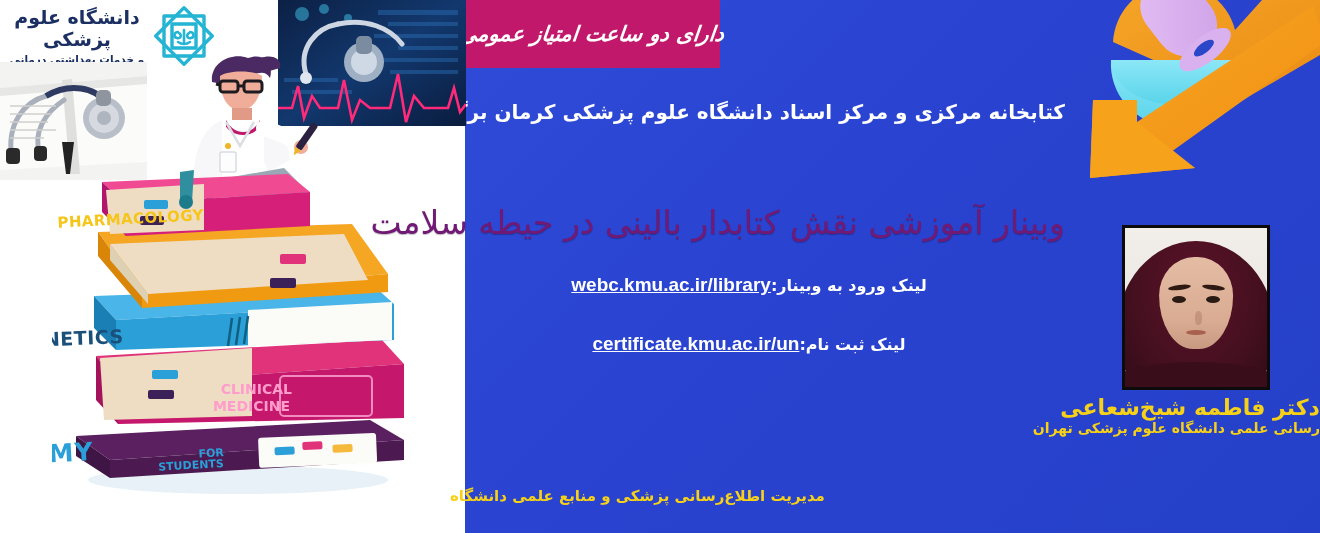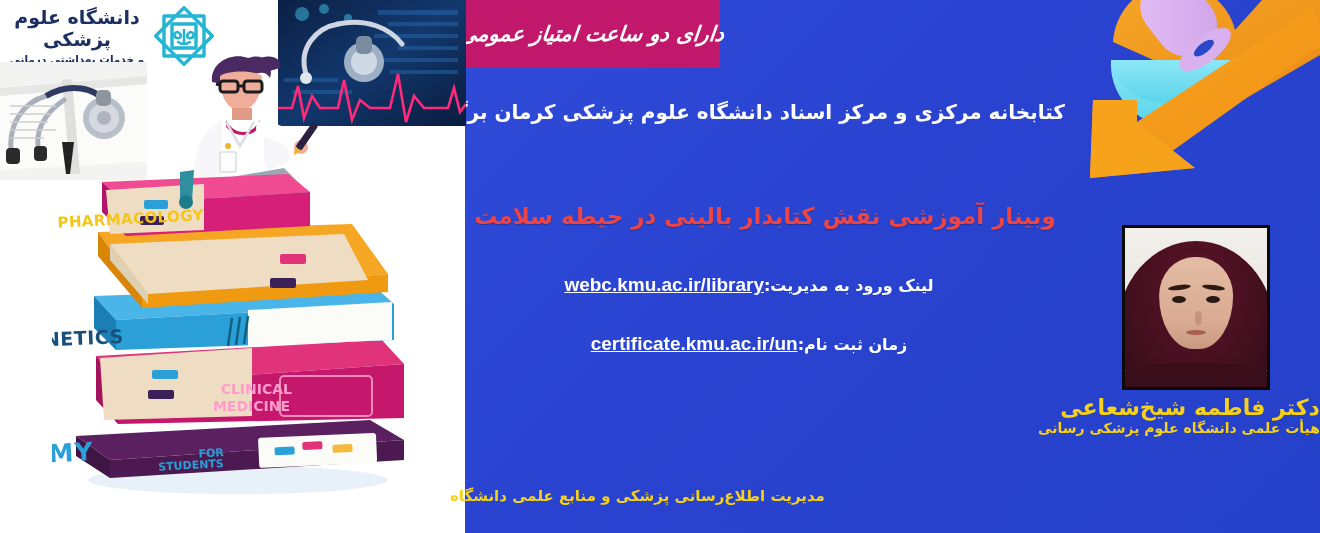--- a/index.html
+++ b/index.html
@@ -48,23 +48,23 @@
     font-size:20px;
     font-weight:700;
     white-space:nowrap;
   }
 
   .main-title{
     position:absolute;
     left:465px;top:203px;
     width:600px;
     text-align:center;
-    color:#ef4444;
-    font-size:23px;
-    font-weight:700;
+    color:#701a75;
+    font-size:33px;
+    font-weight:400;
     white-space:nowrap;
     text-shadow:0 1px 1px rgba(0,0,0,.25);
   }
 
   
   .info-row{
     position:absolute;
     width:560px;
     text-align:center;
     color:#ffffff;
@@ -261,25 +261,25 @@
 
   <div class="pink-banner">
     <span class="pink-banner-text">دارای دو ساعت امتیاز عمومی</span>
   </div>
 
   <div class="org-line">کتابخانه مرکزی و مرکز اسناد دانشگاه علوم پزشکی کرمان برگزار می‌کند</div>
 
   <div class="main-title">وبینار آموزشی نقش کتابدار بالینی در حیطه سلامت</div>
 
   <div class="info-row" id="row-webinar">
-    <span class="lbl">لینک ورود به مدیریت:</span><span class="val">webc.kmu.ac.ir/library</span>
+    <span class="lbl">لینک ورود به وبینار:</span><span class="val">webc.kmu.ac.ir/library</span>
   </div>
 
   <div class="info-row" id="row-register">
-    <span class="lbl">زمان ثبت نام:</span><span class="val">certificate.kmu.ac.ir/un</span>
+    <span class="lbl">لینک ثبت نام:</span><span class="val">certificate.kmu.ac.ir/un</span>
   </div>
 
 
   <div class="footer-line">مدیریت اطلاع‌رسانی پزشکی و منابع علمی دانشگاه</div>
 
   <div class="photo-frame">
     <div class="photo-inner">
       <div class="p-bg"></div>
       <div class="p-hijab"></div>
       <div class="p-face"></div>
@@ -287,21 +287,21 @@
       <div class="p-brow r"></div>
       <div class="p-eye l"></div>
       <div class="p-eye r"></div>
       <div class="p-nose"></div>
       <div class="p-mouth"></div>
       <div class="p-shoulder"></div>
     </div>
   </div>
 
   <div class="speaker-name">دکتر فاطمه شیخ‌شعاعی</div>
-  <div class="speaker-affil">هیأت علمی دانشگاه علوم پزشکی رسانی</div>
+  <div class="speaker-affil">رسانی علمی دانشگاه علوم پزشکی تهران</div>
 
   <div class="logo-block">
     <div class="logo-l1">دانشگاه علوم پزشکی</div>
     <div class="logo-l2">و خدمات بهداشتی درمانی کرمان</div>
   </div>
 
   <div class="emblem">
     <svg viewBox="0 0 72 72" width="72" height="72">
       <g fill="none" stroke="#24b4d4" stroke-width="3.4" stroke-linejoin="round">
         <rect x="16" y="16" width="40" height="40" transform="rotate(0 36 36)"></rect>

